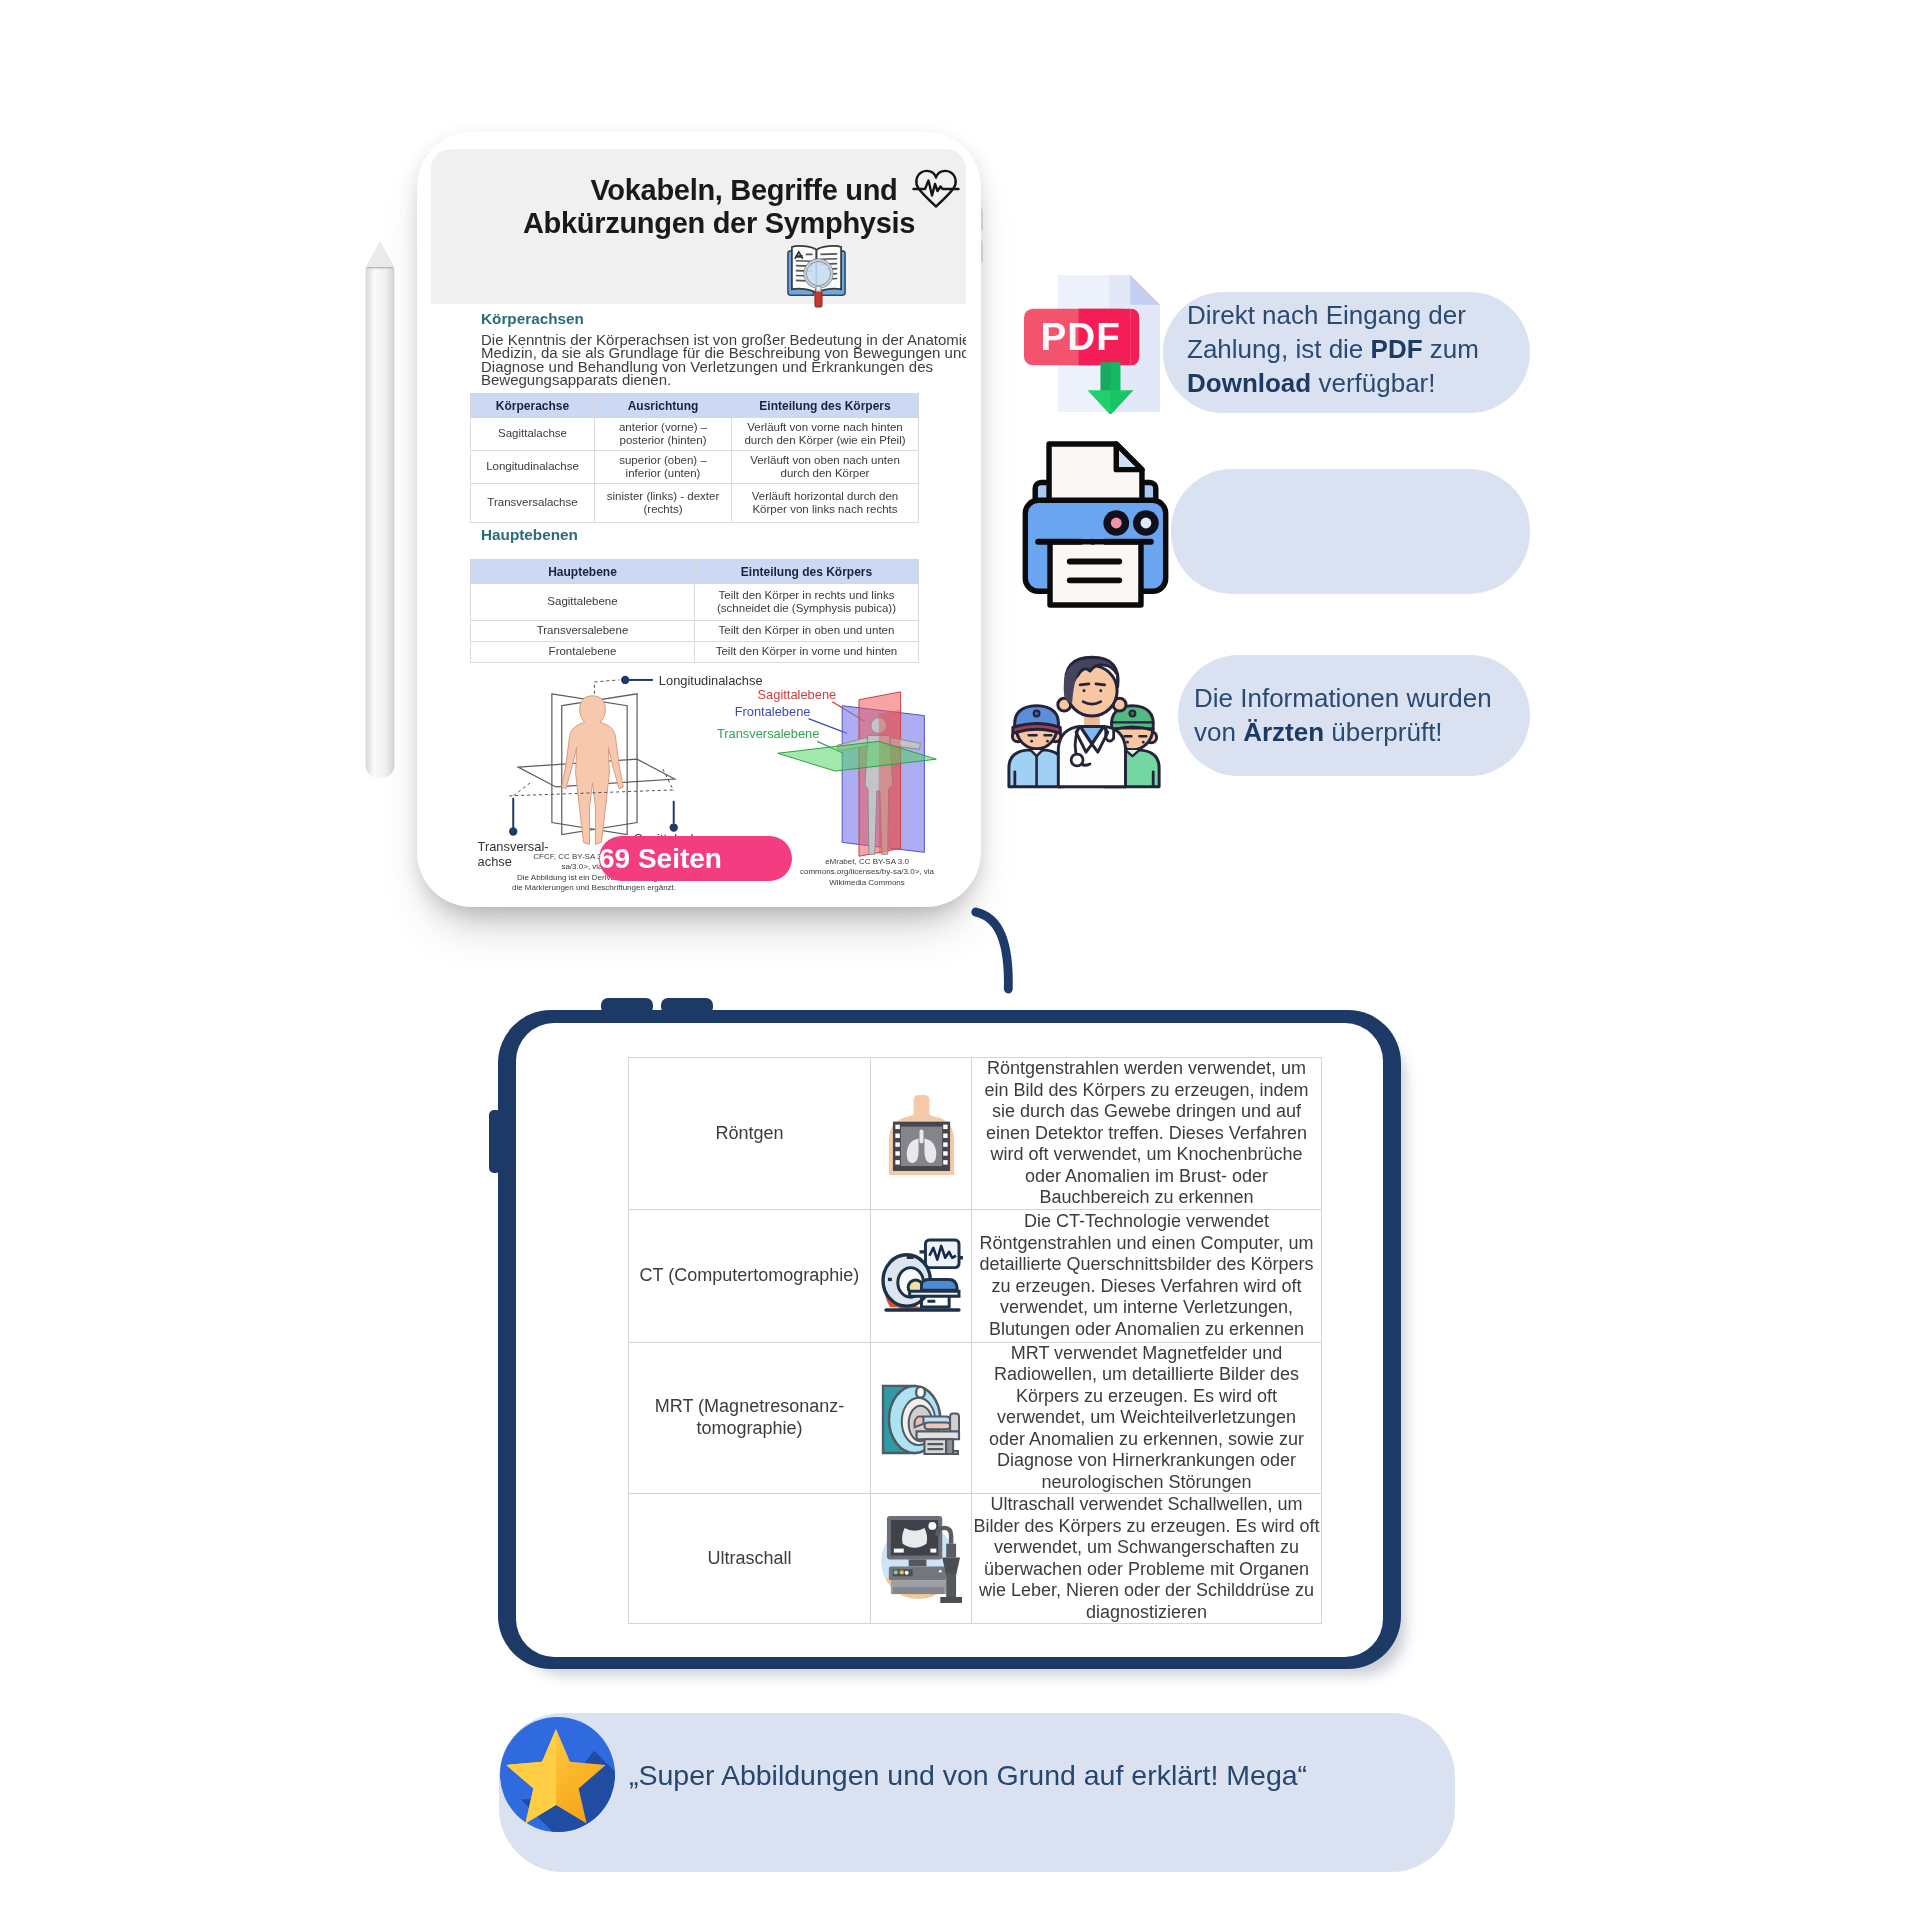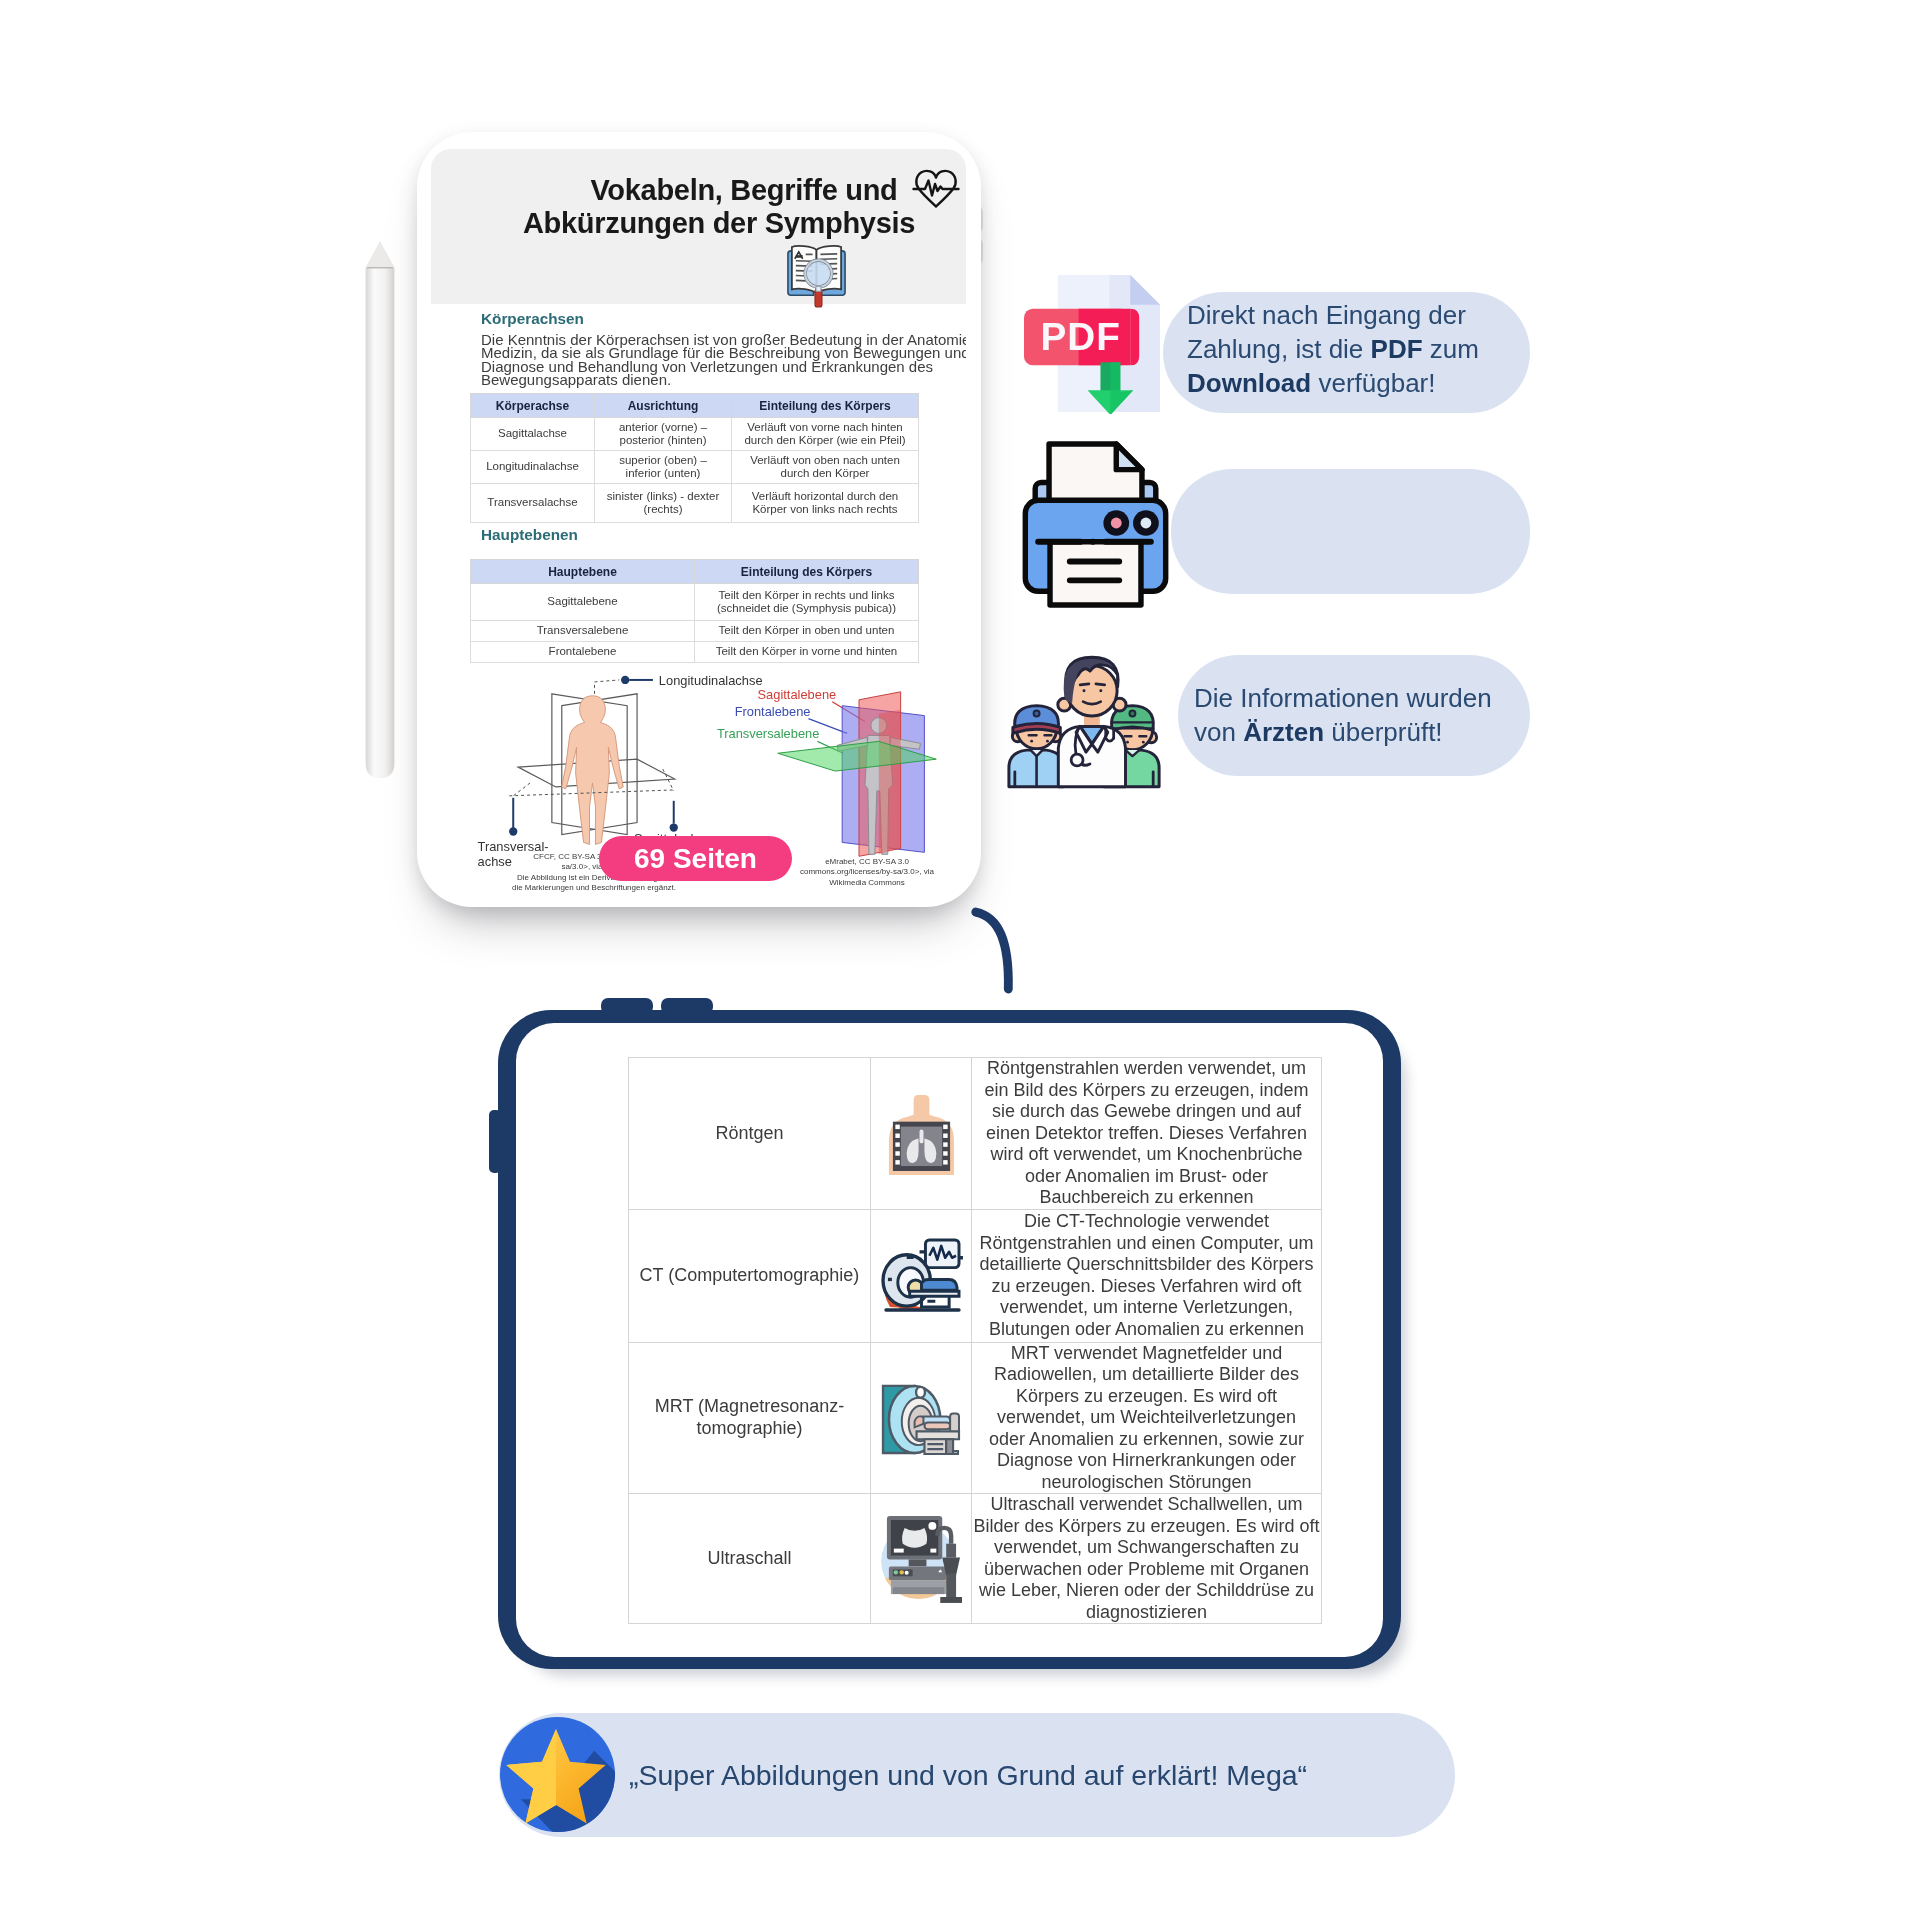--- a/index.html
+++ b/index.html
@@ -25,21 +25,21 @@
   .pilltext b{color:#1d3a62;}
   
   #tab2{left:498px;top:1010px;width:903px;height:659px;background:#1d3966;border-radius:53px;
      box-shadow:14px 16px 14px -10px rgba(40,50,80,.25);}
   #screen2{position:absolute;left:18px;top:13px;width:867px;height:634px;background:#fff;border-radius:38px;overflow:hidden;}
   .bump{position:absolute;background:#1d3966;border-radius:7px;}
   .tbl2{position:absolute;left:112px;top:34px;width:693px;table-layout:fixed;}
   .tbl2 th{background:#dde5fa;color:#151f38;font-size:18px;font-weight:bold;border:1px solid #cccccc;padding:0;height:25px;}
   .tbl2 td{font-size:18px;color:#3c3c3c;text-align:center;border:1px solid #d4d4d4;padding:0;line-height:21.5px;white-space:nowrap;}
   
-  #review{left:499px;top:1713px;width:956px;height:124px;border-radius:64px;background:#dae2f2;}
+  #review{left:499px;top:1713px;width:956px;height:159px;border-radius:64px;background:#dae2f2;}
   #revtext{position:absolute;left:130px;top:46px;font-size:28.5px;color:#27476f;}
   
   .ctext{font-size:8px;color:#3a3a3a;line-height:10.4px;text-align:center;position:absolute;}
 </style>
 </head>
 <body>
 <div id="canvas">
 
   <svg class="abs" style="left:362px;top:238px;" width="36" height="545" viewBox="0 0 36 550">
     <defs>
@@ -174,21 +174,21 @@
         <g fill="#c3c3c8" stroke="#8c8c92" stroke-width="1">
           <circle cx="452" cy="62" r="8"></circle>
           <path d="M441 72 L463 72 L466 122 L462 126 L461 192 L455 192 L453 128 L450 128 L448 192 L442 192 L441 126 L438 122 Z"></path>
           <path d="M440 74 L410 82 L411 88 L441 82 Z M464 74 L494 80 L493 86 L463 82 Z"></path>
         </g>
         <path d="M452 50 L474 46 L474 186 L452 192 Z" fill="#e05050" fill-opacity="0.45"></path>
         <path d="M350 90 L452 78 L510 96 L408 108 Z" fill="#46d45a" fill-opacity="0.5" stroke="#2f9e46" stroke-width="1"></path>
       </svg>
       <div class="ctext" style="left:59px;top:703px;width:208px;">CFCF, CC BY-SA 3.0 &lt;https://crea<br>sa/3.0&gt;, via Wikim<br>Die Abbildung ist ein Derivat der oben gena<br>die Markierungen und Beschriftungen ergänzt.</div>
       <div class="ctext" style="left:327px;top:708px;width:218px;">eMrabet, CC BY-SA 3.0<br>commons.org/licenses/by-sa/3.0&gt;, via<br>Wikimedia Commons</div>
-      <div id="badge69" style="position:absolute;left:168px;top:687px;width:193px;height:45px;border-radius:23px;background:#f33d80;color:#fff;font-weight:bold;font-size:28px;text-align:center;line-height:45px;">69 Seiten</div>
+      <div id="badge69" style="position:absolute;left:168px;top:687px;width:193px;height:45px;border-radius:23px;background:#f33d80;color:#fff;font-weight:bold;font-size:28px;line-height:45px;">69 Seiten</div>
     </div>
   </div>
 
   <svg class="abs" style="left:960px;top:896px;" width="69" height="109" viewBox="0 0 70 110">
     <path d="M 16 16 C 40 21 50 47 49 94" fill="none" stroke="#1e3a68" stroke-width="9" stroke-linecap="round"></path>
   </svg>
 
   <div class="pill" style="left:1163px;top:292px;width:367px;height:121px;"></div>
   <div class="pilltext" style="left:1187px;top:298px;">Direkt nach Eingang der<br>Zahlung, ist die <b>PDF</b> zum<br><b>Download</b> verfügbar!</div>
   <svg class="abs" style="left:1024px;top:273px;" width="142" height="141" viewBox="0 0 143 142">

